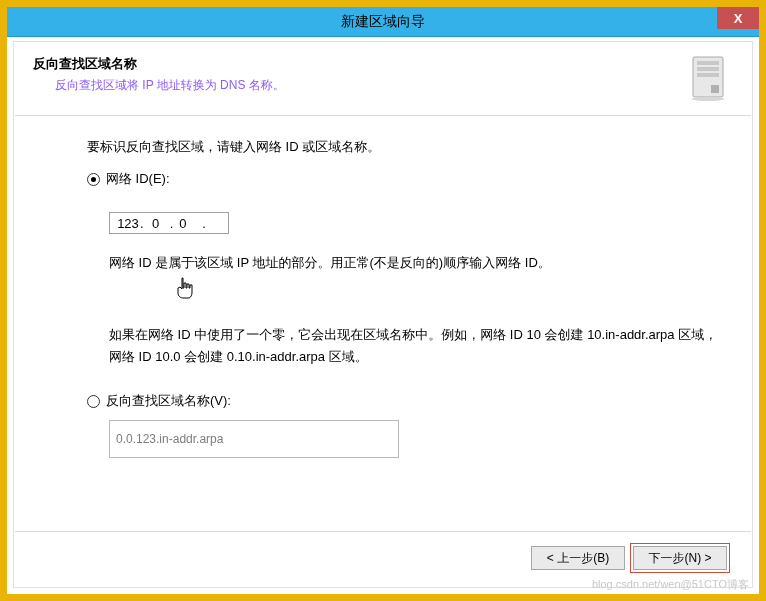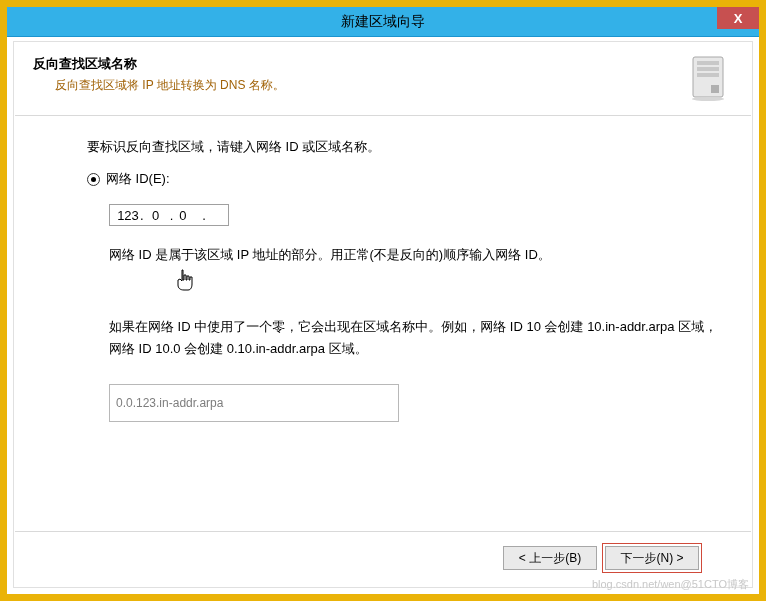--- a/index.html
+++ b/index.html
@@ -77,21 +77,21 @@
       flex: 1;
     }
     .header-title {
       font-weight: bold;
       font-size: 13px;
       color: #000;
       margin-bottom: 4px;
     }
     .header-subtitle {
       font-size: 12px;
-      color: #a16207;
+      color: #8b5cf6;
       padding-left: 22px;
     }
     .server-icon {
       width: 38px;
       height: 46px;
       margin-right: 8px;
     }
     .divider {
       height: 1px;
       background: #d9d9d9;
@@ -103,21 +103,21 @@
       flex: 1;
       position: relative;
     }
     .form-intro {
       margin-bottom: 14px;
       font-size: 13px;
     }
     .radio-row {
       display: flex;
       align-items: center;
-      margin-bottom: 16px;
+      margin-bottom: 24px;
       font-size: 13px;
     }
     .radio {
       width: 13px;
       height: 13px;
       border: 1px solid #333;
       border-radius: 50%;
       margin-right: 6px;
       display: inline-flex;
       align-items: center;
@@ -189,21 +189,21 @@
       padding: 18px 6px;
       font-size: 12px;
       display: flex;
       align-items: center;
     }
     .footer-divider {
       height: 1px;
       background: #d9d9d9;
     }
     .footer {
-      padding: 14px 32px 16px 0;
+      padding: 14px 4px 16px 0;
       display: flex;
       justify-content: flex-end;
       gap: 8px;
       background: #fff;
     }
     .btn {
       min-width: 94px;
       height: 24px;
       border: 1px solid #a7a7a7;
       background: #eaeaea;
@@ -286,20 +286,24 @@
         <span>网络 ID 是属于该区域 IP 地址的部分。用正常(不是反向的)顺序输入网络 ID。</span>
         <span class="cursor-icon">
           <svg width="20" height="24" viewBox="0 0 20 24">
             <path d="M7 2 L7 13 L5 11 L3 12 L3 17 C3 20 5 22 9 22 L13 22 C16 22 17 19 17 16 L17 9 L15 9 L15 12 L14 12 L14 8 L12 8 L12 12 L11 12 L11 7 L9 7 L9 12 L8 12 L8 2 Z" fill="#fff" stroke="#000" stroke-width="1"></path>
           </svg>
         </span>
       </div>
 
       <div class="help-block2">如果在网络 ID 中使用了一个零，它会出现在区域名称中。例如，网络 ID 10 会创建 10.in-addr.arpa 区域，网络 ID 10.0 会创建 0.10.in-addr.arpa 区域。</div>
 
+      <div class="radio-row" style="margin-bottom:10px;">
+        <span class="radio"></span>
+        <span>反向查找区域名称(V):</span>
+      </div>
 
       <div class="zone-name-input">
         <span>0.0.123.in-addr.arpa</span>
       </div>
     </div>
 
     <div class="footer-divider"></div>
 
     <div class="footer">
       <button class="btn">&lt; 上一步(B)</button>

